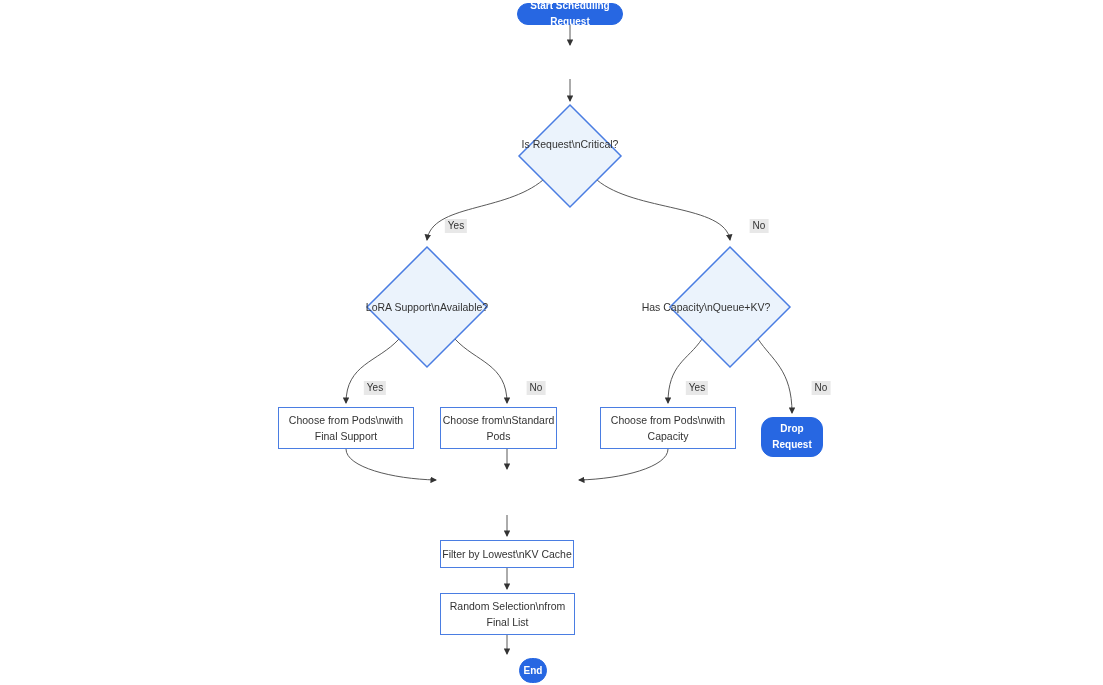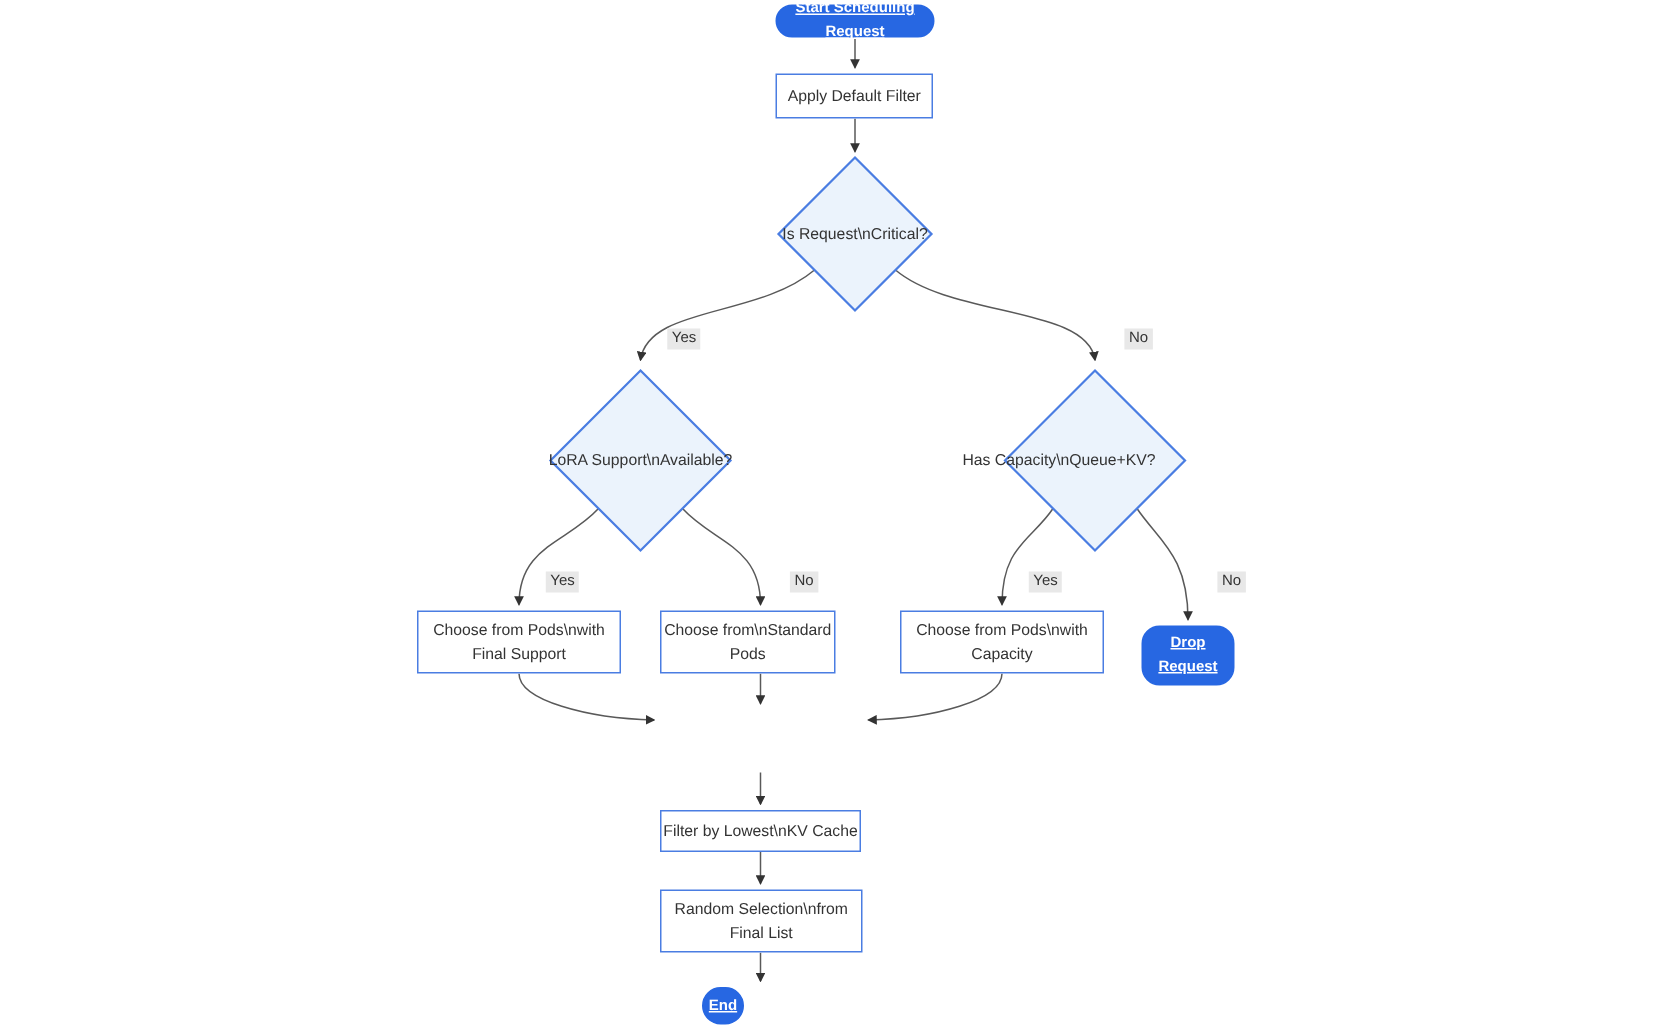--- a/index.html
+++ b/index.html
@@ -61,21 +61,20 @@
     background: var(--rect_fill);
     border: 1.5px solid var(--node_border);
   }
   .pill {
     background: var(--pill_fill);
     color: var(--pill_text);
     border: 1px solid var(--pill_fill);
     border-radius: 12px;
     font-size: 10px;
     font-weight: 600;
-    text-decoration: underline;
   }
   .diamond-label {
     position: absolute;
     transform: translate(-50%, -50%);
     text-align: center;
     font-size: 10.5px;
     line-height: 14px;
     color: var(--text);
     white-space: nowrap;
   }
@@ -119,25 +118,22 @@
 
     <polygon class="diamond" points="570,105 621,156 570,207 519,156"></polygon>
     <polygon class="diamond" points="427,247 487,307 427,367 367,307"></polygon>
     <polygon class="diamond" points="730,247 790,307 730,367 670,307"></polygon>
   </svg>
 
   <div class="node pill" style="left:517px; top:3px; width:106px; height:22px;">
     <span>Start Scheduling Request</span>
   </div>
 
-  <div class="node rect" style="left:517px; top:49px; width:105px; height:30px;">
-    <span>Apply Default Filter</span>
-  </div>
 
-  <div class="diamond-label" style="left:570px; top:156px;">Is Request\nCritical?</div>
+  <div class="diamond-label" style="left:570px; top:144px;">Is Request\nCritical?</div>
   <div class="diamond-label" style="left:427px; top:307px;">LoRA Support\nAvailable?</div>
   <div class="diamond-label" style="left:706px; top:307px;">Has Capacity\nQueue+KV?</div>
 
   <div class="node rect" style="left:278px; top:407px; width:136px; height:42px;">
     <span>Choose from Pods\nwith</span>
     <span>Final Support</span>
   </div>
 
   <div class="node rect" style="left:440px; top:407px; width:117px; height:42px;">
     <span>Choose from\nStandard</span>
@@ -156,21 +152,21 @@
 
   <div class="node rect" style="left:440px; top:593px; width:135px; height:42px;">
     <span>Random Selection\nfrom</span>
     <span>Final List</span>
   </div>
 
   <div class="node rect" style="left:440px; top:540px; width:134px; height:28px;">
     <span>Filter by Lowest\nKV Cache</span>
   </div>
 
-  <div class="node pill" style="left:468px; top:658px; width:28px; height:25px; border-radius:13px;">
+  <div class="node pill" style="left:519px; top:658px; width:28px; height:25px; border-radius:13px;">
     <span>End</span>
   </div>
 
   <div class="edge-label" style="left:427px; top:226px;">Yes</div>
   <div class="edge-label" style="left:730px; top:226px;">No</div>
   <div class="edge-label" style="left:346px; top:388px;">Yes</div>
   <div class="edge-label" style="left:507px; top:388px;">No</div>
   <div class="edge-label" style="left:668px; top:388px;">Yes</div>
   <div class="edge-label" style="left:792px; top:388px;">No</div>
 

